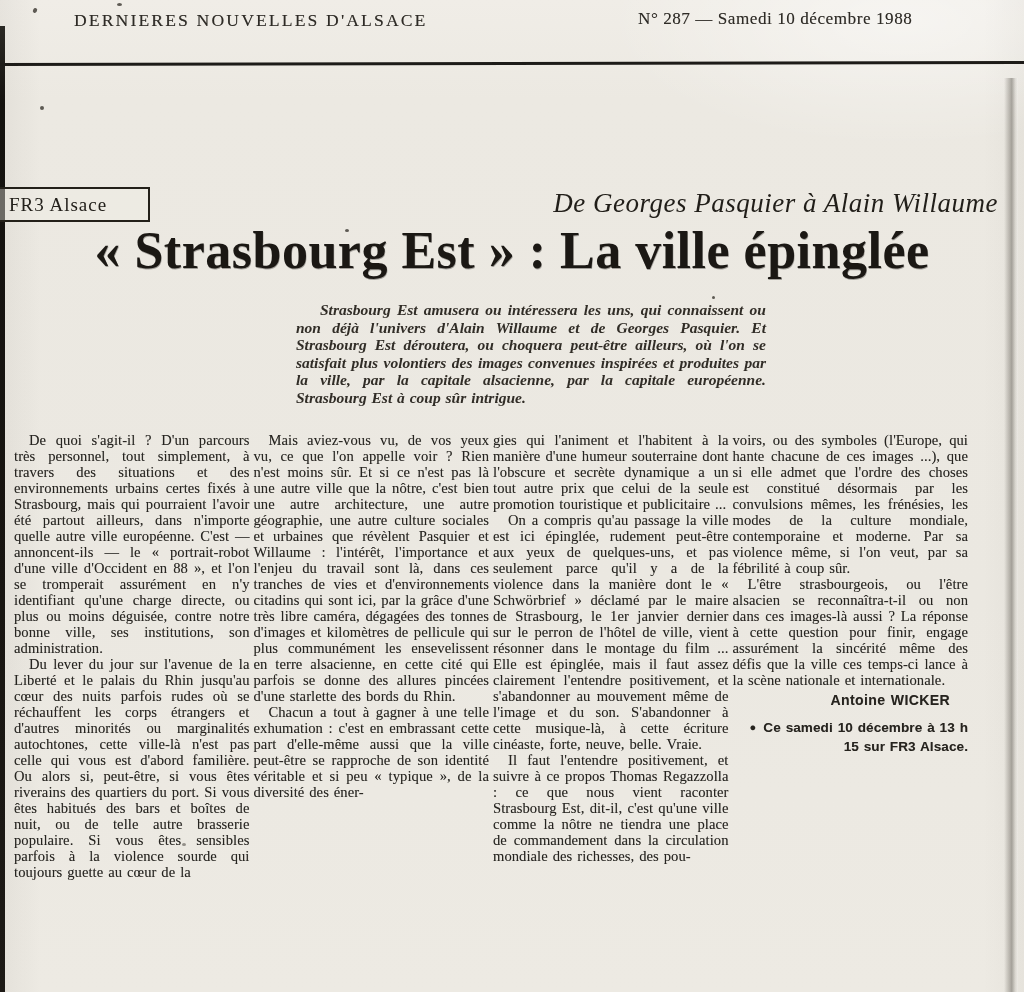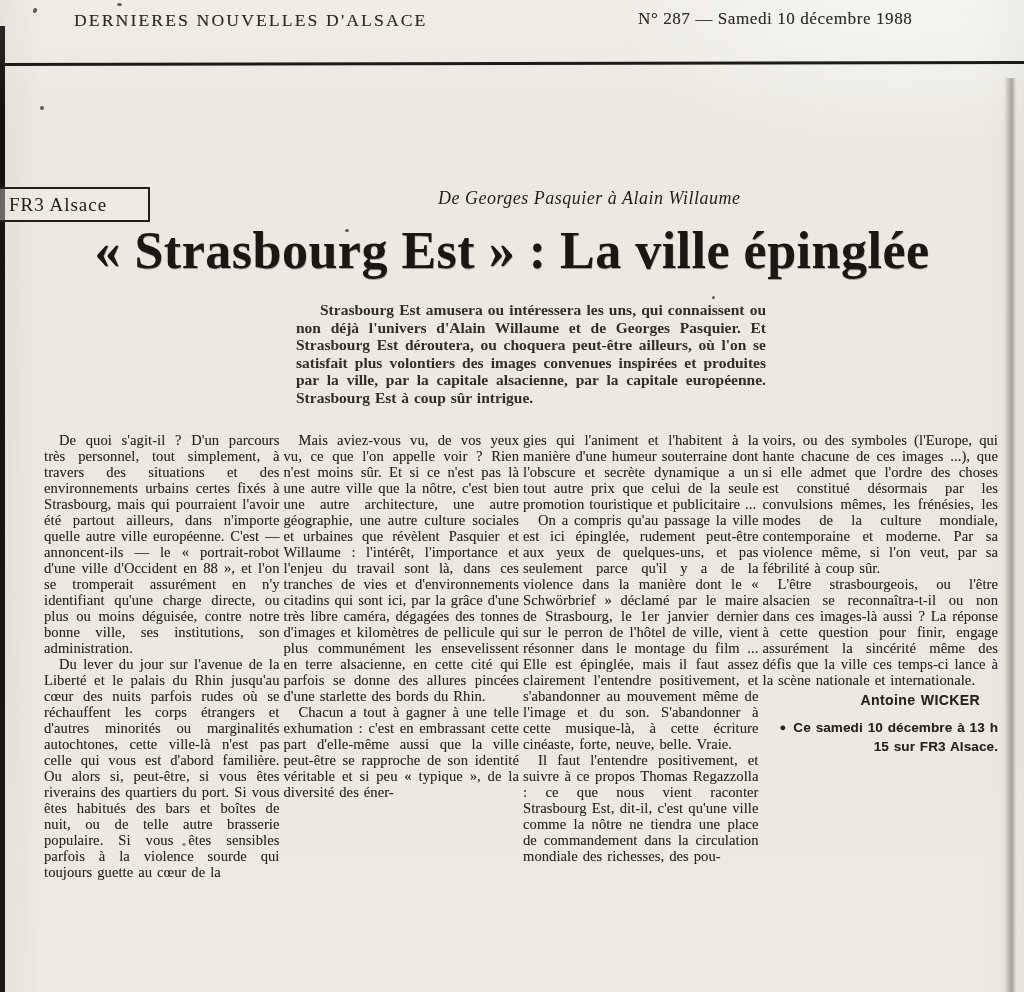--- a/index.html
+++ b/index.html
@@ -57,43 +57,43 @@
   
   .kicker-box {
     position: absolute; left: -8px; top: 187px; width: 158px; height: 35px;
     border: 2px solid #232019;
     font-size: 19px; line-height: 31px; padding-left: 15px;
     letter-spacing: 1px; color: #23201b;
     background: rgba(240,237,230,0.4);
   }
   .byline {
     position: absolute; right: 26px; top: 188px; width: 560px;
-    font-size: 18px; font-style: italic; text-align: left;
+    font-size: 27px; font-style: italic; text-align: right;
     letter-spacing: 0.5px; color: #211e19; white-space: nowrap;
   }
   .headline {
     position: absolute; left: 0; top: 221px; width: 1024px;
     text-align: center; font-size: 52px; font-weight: 700;
     letter-spacing: 0.5px; color: #1b1814;
     text-shadow: 0.5px 0.5px 0 rgba(27,24,20,0.35);
     white-space: nowrap;
   }
 
   
   .lede {
     position: absolute; left: 296px; top: 301px; width: 470px;
     font-size: 15.5px; line-height: 17.6px;
-    font-weight: 700;
+    font-style: italic; font-weight: 700;
     text-align: justify; text-indent: 24px;
     color: #312d27; word-spacing: 1px;
   }
 
   
   .columns {
-    position: absolute; left: 44px; top: 432px; width: 954px; height: 548px;
+    position: absolute; left: 14px; top: 432px; width: 954px; height: 548px;
     display: flex; gap: 4px;
   }
   .col {
     flex: 1; min-width: 0;
     font-size: 14.5px; line-height: 16px;
     text-align: justify; word-spacing: 1.2px; letter-spacing: 0.1px;
     color: #262420;
     text-shadow: 0.25px 0.25px 0 rgba(38,36,32,0.3);
     hyphens: auto; -webkit-hyphens: auto;
   }

